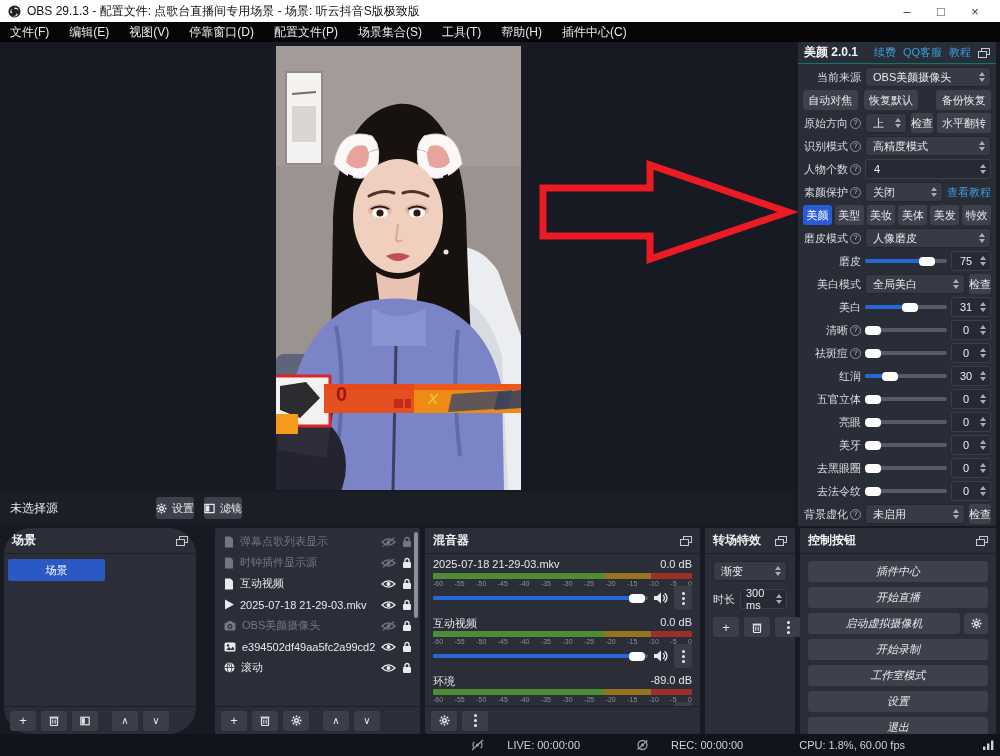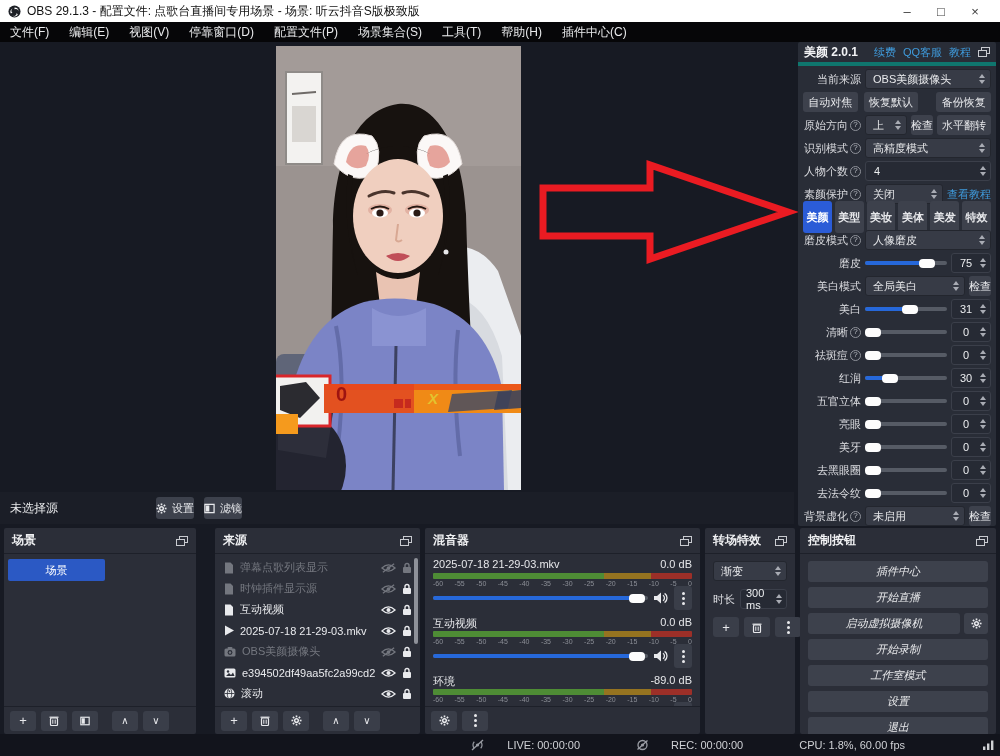--- a/index.html
+++ b/index.html
@@ -43,29 +43,29 @@
   .help{width:11px;height:11px;border:1px solid #8f929a;border-radius:50%;font-size:8px;color:#b9bcc3;
     display:inline-flex;align-items:center;justify-content:center;flex:none;line-height:1;}
   .sl{flex:1;position:relative;height:18px;min-width:0;}
   .sl .track{position:absolute;left:0;right:0;top:7px;height:4px;background:#565b65;border-radius:2px;}
   .sl .fill{position:absolute;left:0;top:7px;height:4px;width:var(--pct,0%);background:#2668da;border-radius:2px;}
   .sl .handle{position:absolute;top:4.5px;width:16px;height:9px;background:#fdfdfd;border-radius:4px;
     left:clamp(0px, calc(var(--pct,0%) - 8px), calc(100% - 16px));}
   
   .beauty{position:absolute;left:798px;top:42px;width:198px;height:484px;background:#292d37;
     display:flex;flex-direction:column;gap:3px;padding:0 0 2px 0;border-radius:2px;}
-  .b-header{height:24px;display:flex;align-items:center;padding:2px 6px;gap:7px;border-bottom:4px solid #0f766e;}
+  .b-header{height:24px;display:flex;align-items:center;padding:2px 6px;gap:7px;border-bottom:1px solid #0f766e;}
   .b-title{font-size:12px;font-weight:bold;color:#f2f3f5;flex:1;}
   .b-link{font-size:11px;color:#3f9bdc;flex:none;}
   .row{display:flex;align-items:center;gap:4px;height:20px;padding:0 5px;flex:none;}
   .lbl{width:58px;flex:none;display:flex;justify-content:flex-end;align-items:center;gap:2px;
     color:#dcdde1;font-size:11px;white-space:nowrap;}
   .tabs{display:flex;gap:3px;}
-  .tab{flex:1;height:32px;background:#3d414c;border-radius:3px;display:flex;align-items:center;
-    justify-content:center;font-size:11px;color:#e5e6e9;font-weight:bold;}
+  .tab{flex:1;height:20px;background:#3d414c;border-radius:3px;display:flex;align-items:center;
+    justify-content:center;font-size:11px;color:#e5e6e9;}
   .tab.active{background:#2b5cd7;color:#fff;}
   .link-sm{font-size:11px;color:#3f9bdc;flex:none;}
   
   .dock{position:absolute;top:528px;height:206px;background:#2b2e38;border-radius:2px;
     display:flex;flex-direction:column;}
   .dock-header{height:26px;flex:none;display:flex;align-items:center;padding:0 8px;
     border-bottom:1px solid #1d2029;color:#f0f1f3;font-size:12px;font-weight:bold;}
   .dock-header .dh-title{flex:1;}
   .dock-body{flex:1;position:relative;overflow:hidden;}
   .dock-toolbar{height:28px;flex:none;border-top:1px solid #1d2029;display:flex;align-items:center;
@@ -537,21 +537,21 @@
         <span class="grow">未启用</span>
         <span class="spin">
             <i class="chev-u"></i>
             <i class="chev-d"></i>
           </span>
       </span>
       <span class="btn">检查</span>
     </div>
   </div>
 
-  <div class="dock" style="left:4px;width:192px;">
+  <div class="dock" style="left:4px;width:192px;border-radius:27px;">
     <div class="dock-header">
       <span class="dh-title">场景</span>
       <svg class="dockfloat" width="12" height="10" viewBox="0 0 12 10">
         <rect x="3.5" y="0.5" width="8" height="6" fill="none" stroke="#c9cbd0"></rect>
         <rect x="0.5" y="3.5" width="8" height="6" fill="#2b2e38" stroke="#c9cbd0"></rect>
       </svg>
     </div>
     <div class="dock-body">
       <div class="scene-item">场景</div>
     </div>
@@ -571,27 +571,20 @@
           <rect x="2.2" y="2.7" width="3.6" height="6.6" fill="#e8e9ec"></rect>
         </svg>
       </span>
       <span style="width:4px;"></span>
       <span class="tbtn" style="font-size:10px;">∧</span>
       <span class="tbtn" style="font-size:10px;">∨</span>
     </div>
   </div>
 
   <div class="dock" style="left:215px;width:205px;">
-    <div class="dock-header">
-      <span class="dh-title">来源</span>
-      <svg class="dockfloat" width="12" height="10" viewBox="0 0 12 10">
-        <rect x="3.5" y="0.5" width="8" height="6" fill="none" stroke="#c9cbd0"></rect>
-        <rect x="0.5" y="3.5" width="8" height="6" fill="#2b2e38" stroke="#c9cbd0"></rect>
-      </svg>
-    </div>
     <div class="dock-body" style="padding-top:3px;">
 
       <div class="src-row dim">
         <span class="ic">
           <svg width="10" height="12" viewBox="0 0 10 12">
               <path d="M1 0.5 H6.5 L9 3 V11.5 H1 Z" fill="currentColor"></path>
             </svg>
           </span>
         <span class="s-label">弹幕点歌列表显示</span>
         <span class="ic">

